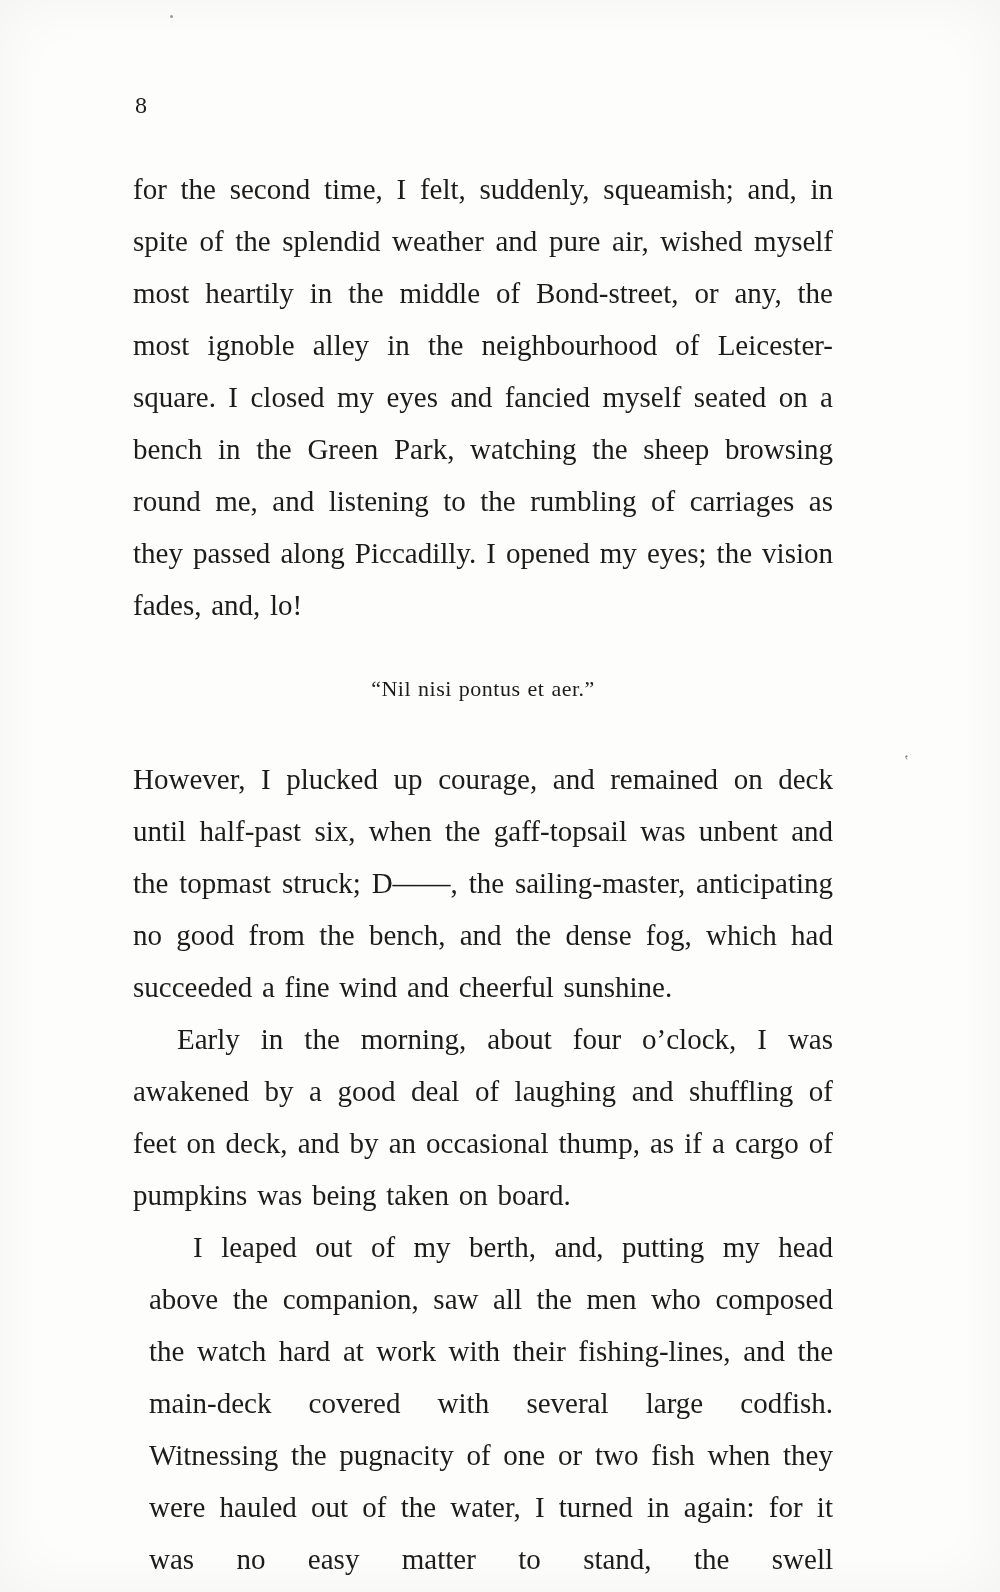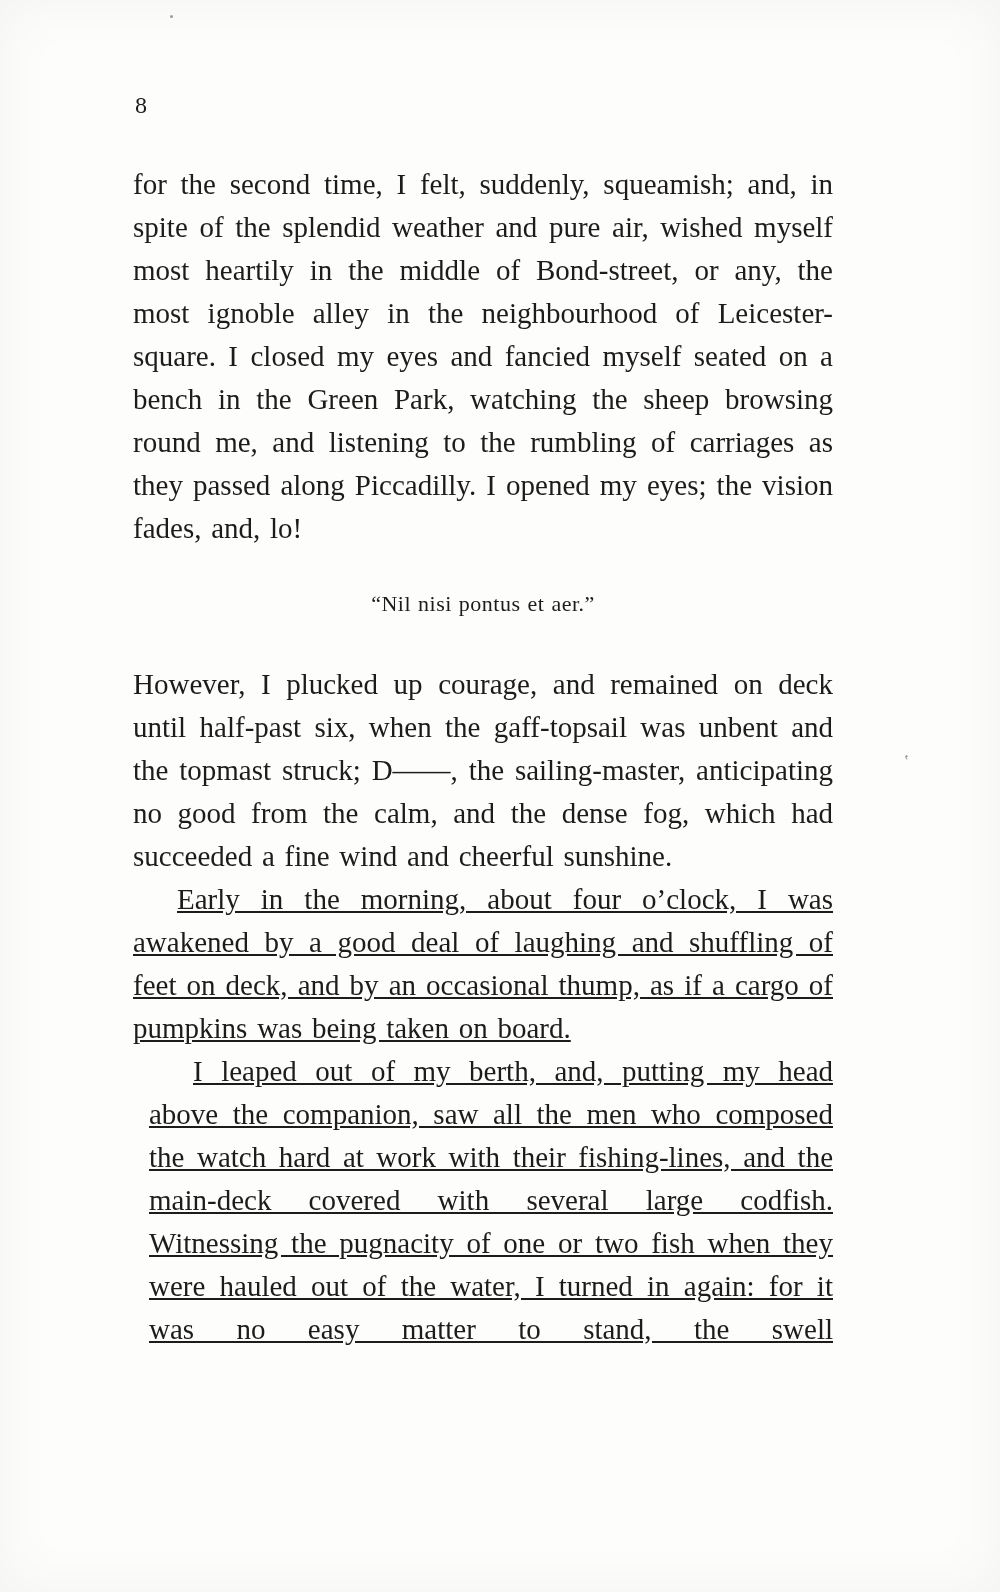--- a/index.html
+++ b/index.html
@@ -34,30 +34,29 @@
     top: 0;
     font-size: 24px;
     letter-spacing: 0;
   }
   .page-body {
     position: absolute;
     top: 163px;
     left: 133px;
     width: 700px;
     font-size: 29px;
-    line-height: 43px;
+    line-height: 52px;
     text-align: justify;
     word-spacing: 2.5px;
   }
   .para {
     margin: 0;
   }
   .para.indent {
     text-indent: 44px;
-    text-decoration: underline;
   }
   .para.justify-last {
     text-align-last: justify;
     margin-left: 16px;
   }
   .latin-quote {
     margin: 32px 0 38px 0;
     text-align: right;
     text-align-last: center;
     font-size: 22px;
@@ -94,21 +93,21 @@
   <header class="page-header">
     <span class="page-number">8</span>
   </header>
 
   <main class="page-body">
 
     <p class="para">for the second time, I felt, suddenly, squeamish; and, in spite of the splendid weather and pure air, wished myself most heartily in the middle of Bond-street, or any, the most ignoble alley in the neighbourhood of Leicester-square. I closed my eyes and fancied myself seated on a bench in the Green Park, watching the sheep browsing round me, and listening to the rumbling of carriages as they passed along Piccadilly. I opened my eyes; the vision fades, and, lo!</p>
 
     <p class="latin-quote">“Nil nisi pontus et aer.”</p>
 
-    <p class="para">However, I plucked up courage, and remained on deck until half-past six, when the gaff-topsail was unbent and the topmast struck; D——, the sailing-master, anticipating no good from the calm, and the dense fog, which had succeeded a fine wind and cheerful sunshine.</p>
+    <p class="para">However, I plucked up courage, and remained on deck until half-past six, when the gaff-topsail was unbent and the topmast struck; D——, the sailing-master, anticipating no good from the bench, and the dense fog, which had succeeded a fine wind and cheerful sunshine.</p>
 
     <p class="para indent">Early in the morning, about four o’clock, I was awakened by a good deal of laughing and shuffling of feet on deck, and by an occasional thump, as if a cargo of pumpkins was being taken on board.</p>
 
     <p class="para indent justify-last">I leaped out of my berth, and, putting my head above the companion, saw all the men who composed the watch hard at work with their fishing-lines, and the main-deck covered with several large codfish. Witnessing the pugnacity of one or two fish when they were hauled out of the water, I turned in again: for it was no easy matter to stand, the swell</p>
 
   </main>
 
 </div>
 
 </body></html>

